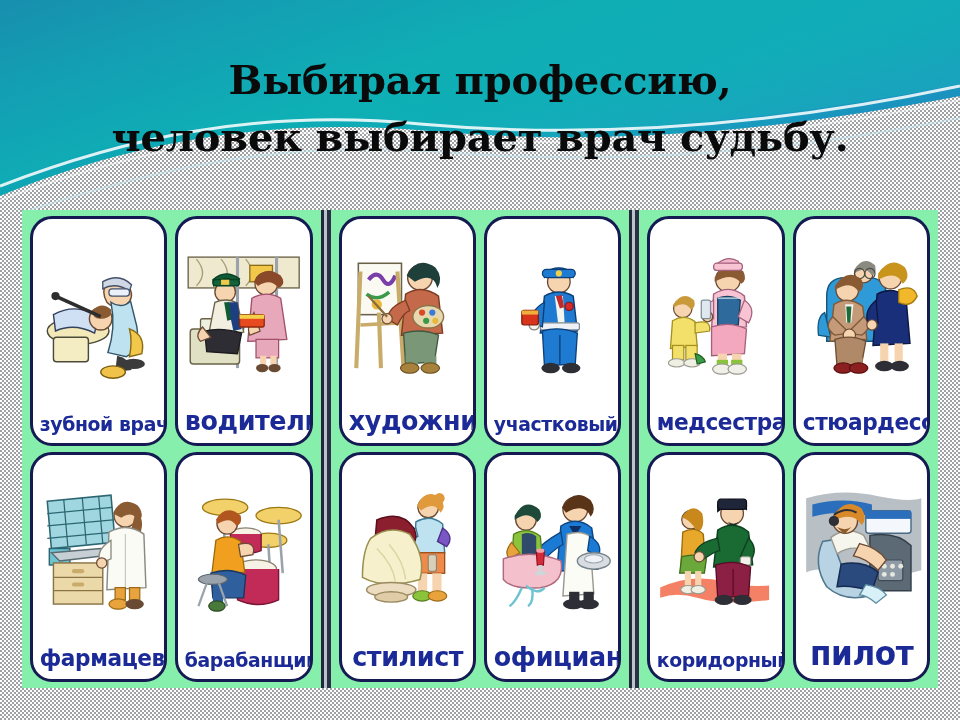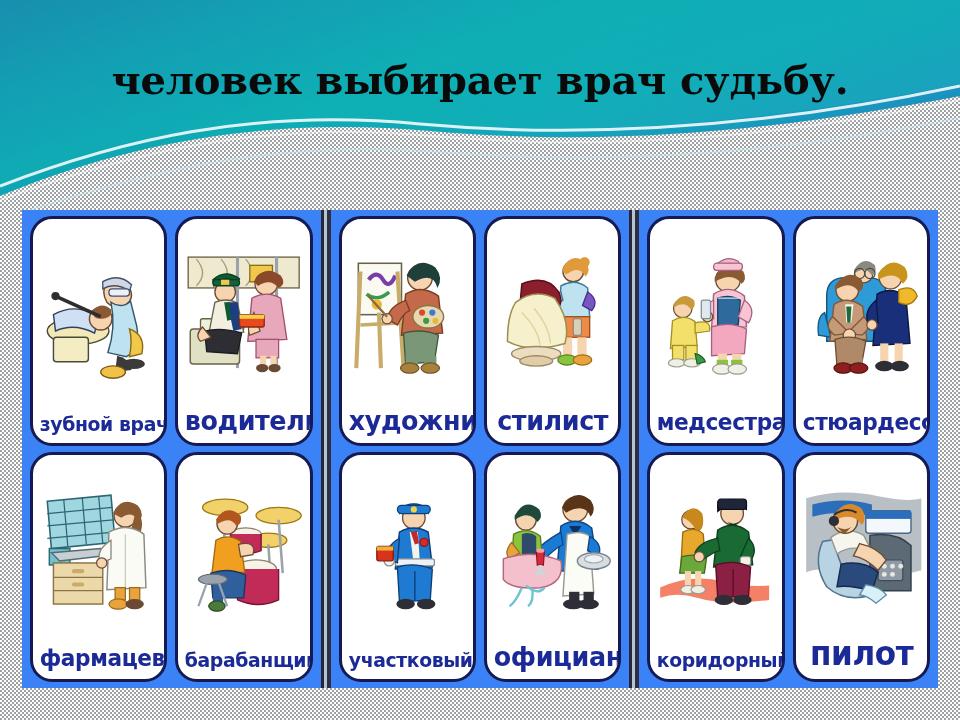--- a/index.html
+++ b/index.html
@@ -38,21 +38,21 @@
     width:960px; height:210px;
     z-index:2;
   }
   .wave-wrap svg { display:block; width:960px; height:210px; }
 
   
   .panel {
     position:absolute;
     left:22px; top:210px;
     width:916px; height:478px;
-    background:#3b82f6;
+    background:#86efac;
     z-index:3;
     display:flex;
     align-items:stretch;
   }
 
   .group {
     position:relative;
     display:grid;
     grid-template-columns:1fr 1fr;
     grid-template-rows:1fr 1fr;
@@ -160,20 +160,21 @@
 
       <path d="M0,0 L960,0 L960,84 C800,116 600,142 400,124 C230,109 100,142 0,186 Z" fill="url(#gTeal2)" opacity=".55"></path>
 
       <path d="M0,186 C120,140 250,108 420,124 C620,142 810,118 960,86" fill="none" stroke="#ffffff" stroke-opacity=".85" stroke-width="3"></path>
       <path d="M0,200 C130,152 265,120 432,136 C630,154 818,130 960,100" fill="none" stroke="#ffffff" stroke-opacity=".45" stroke-width="2"></path>
       <path d="M30,210 C160,168 280,140 440,152 C640,168 820,146 960,118" fill="none" stroke="#bfe6ef" stroke-opacity=".55" stroke-width="2"></path>
     </svg>
   </div>
 
   <div class="title">
+    <span class="l1">Выбирая профессию,</span>
     <span class="l2">человек выбирает врач судьбу.</span>
   </div>
 
   <div class="panel">
 
     <div class="group">
 
       <div class="card">
         <div class="card-art">
           <svg viewBox="0 0 120 120" aria-hidden="true">
@@ -322,20 +323,45 @@
             <ellipse cx="62" cy="112" rx="9" ry="5" fill="#a8813c" stroke="#6d5220" stroke-width="1.2"></ellipse>
             <ellipse cx="82" cy="112" rx="9" ry="5" fill="#a8813c" stroke="#6d5220" stroke-width="1.2"></ellipse>
           </svg>
         </div>
         <div class="card-label lbl-lg">художник</div>
       </div>
 
       <div class="card">
         <div class="card-art">
           <svg viewBox="0 0 120 120" aria-hidden="true">
+            <circle cx="66" cy="24" r="11" fill="#f6d4b0" stroke="#6b4a33" stroke-width="1.3"></circle>
+            <path d="M52 20 q14 -10 28 0 l1 -4 q-15 -11 -30 0 Z" fill="#1668bc" stroke="#0c3f77" stroke-width="1.2"></path>
+            <rect x="50" y="12" width="32" height="8" rx="4" fill="#1f7ad2" stroke="#0c3f77" stroke-width="1.2"></rect>
+            <circle cx="66" cy="16" r="3" fill="#f2d04a"></circle>
+            <path d="M52 38 q14 -8 28 0 l4 34 l-36 2 Z" fill="#1f7ad2" stroke="#0c3f77" stroke-width="1.4"></path>
+            <path d="M62 38 l4 32 l6 0 l-2 -32 Z" fill="#f4f4ee"></path>
+            <path d="M63 38 l4 12 l4 -1 l-2 -12 Z" fill="#c02a2a"></path>
+            <circle cx="76" cy="48" r="4" fill="#d42a2a" stroke="#8a1414" stroke-width="1.1"></circle>
+            <rect x="48" y="64" width="38" height="7" rx="2" fill="#eef2f6" stroke="#7e8a94" stroke-width="1.2"></rect>
+            <path d="M52 44 q-14 8 -12 20 l10 4 Z" fill="#1f7ad2" stroke="#0c3f77" stroke-width="1.3"></path>
+            <circle cx="42" cy="66" r="5" fill="#f4f4ee" stroke="#8a8a80" stroke-width="1.2"></circle>
+            <rect x="30" y="52" width="16" height="14" rx="2" fill="#d8341c" stroke="#8a1a0a" stroke-width="1.3"></rect>
+            <rect x="30" y="52" width="16" height="4" fill="#f0b03c"></rect>
+            <path d="M50 72 q16 -5 34 2 l-2 30 l-30 2 Z" fill="#1f7ad2" stroke="#0c3f77" stroke-width="1.3"></path>
+            <line x1="67" y1="76" x2="67" y2="104" stroke="#0c3f77" stroke-width="1.3"></line>
+            <ellipse cx="58" cy="108" rx="9" ry="5" fill="#2e2e36"></ellipse>
+            <ellipse cx="78" cy="108" rx="9" ry="5" fill="#2e2e36"></ellipse>
+          </svg>
+        </div>
+        <div class="card-label lbl-sm">участковый</div>
+      </div>
+
+      <div class="card">
+        <div class="card-art">
+          <svg viewBox="0 0 120 120" aria-hidden="true">
             <circle cx="80" cy="18" r="10" fill="#f6d4b0" stroke="#6b4a33" stroke-width="1.3"></circle>
             <path d="M69 16 q9 -18 23 -7 q6 8 0 14 q-6 -12 -19 -2 Z" fill="#e09a3c"></path>
             <circle cx="91" cy="9" r="5" fill="#e09a3c"></circle>
             <path d="M68 32 q14 -8 26 2 l2 28 l-30 2 Z" fill="#bfe2f0" stroke="#3c7a96" stroke-width="1.4"></path>
             <path d="M68 38 q-16 6 -18 16 l10 5 q5 -12 10 -13 Z" fill="#bfe2f0" stroke="#3c7a96" stroke-width="1.3"></path>
             <path d="M94 38 q12 8 4 18 l-9 -5 Z" fill="#7a56c4" stroke="#4a2e86" stroke-width="1.3"></path>
             <circle cx="50" cy="56" r="5" fill="#f6d4b0" stroke="#6b4a33" stroke-width="1.2"></circle>
             <rect x="66" y="62" width="30" height="20" fill="#f08a4a" stroke="#9c4e18" stroke-width="1.3"></rect>
             <rect x="80" y="64" width="8" height="16" rx="2" fill="#d8d0b8" stroke="#8a8270" stroke-width="1.1"></rect>
             <rect x="70" y="82" width="9" height="20" fill="#f6d4b0"></rect>
@@ -343,45 +369,20 @@
             <ellipse cx="74" cy="104" rx="9" ry="5" fill="#8ac43c" stroke="#557d1c" stroke-width="1.2"></ellipse>
             <ellipse cx="89" cy="104" rx="9" ry="5" fill="#e8a33c" stroke="#9c6a17" stroke-width="1.2"></ellipse>
             <path d="M30 30 q24 -10 36 8 q6 14 -6 18 q-18 -16 -32 -4 Z" fill="#8c1f2e" stroke="#5a0d1a" stroke-width="1.4"></path>
             <path d="M24 48 q18 -14 38 -4 q16 22 10 44 q-34 10 -56 -2 q0 -26 8 -38 Z" fill="#f6f0cc" stroke="#9a9050" stroke-width="1.5"></path>
             <path d="M30 58 q16 16 18 32 M42 54 q14 16 16 34" fill="none" stroke="#ddd4a0" stroke-width="1.4"></path>
             <ellipse cx="44" cy="98" rx="24" ry="7" fill="#ecdcc0" stroke="#9a8a60" stroke-width="1.4"></ellipse>
             <ellipse cx="44" cy="105" rx="16" ry="5" fill="#e0cda8" stroke="#9a8a60" stroke-width="1.3"></ellipse>
           </svg>
         </div>
         <div class="card-label lbl-lg">стилист</div>
-      </div>
-
-      <div class="card">
-        <div class="card-art">
-          <svg viewBox="0 0 120 120" aria-hidden="true">
-            <circle cx="66" cy="24" r="11" fill="#f6d4b0" stroke="#6b4a33" stroke-width="1.3"></circle>
-            <path d="M52 20 q14 -10 28 0 l1 -4 q-15 -11 -30 0 Z" fill="#1668bc" stroke="#0c3f77" stroke-width="1.2"></path>
-            <rect x="50" y="12" width="32" height="8" rx="4" fill="#1f7ad2" stroke="#0c3f77" stroke-width="1.2"></rect>
-            <circle cx="66" cy="16" r="3" fill="#f2d04a"></circle>
-            <path d="M52 38 q14 -8 28 0 l4 34 l-36 2 Z" fill="#1f7ad2" stroke="#0c3f77" stroke-width="1.4"></path>
-            <path d="M62 38 l4 32 l6 0 l-2 -32 Z" fill="#f4f4ee"></path>
-            <path d="M63 38 l4 12 l4 -1 l-2 -12 Z" fill="#c02a2a"></path>
-            <circle cx="76" cy="48" r="4" fill="#d42a2a" stroke="#8a1414" stroke-width="1.1"></circle>
-            <rect x="48" y="64" width="38" height="7" rx="2" fill="#eef2f6" stroke="#7e8a94" stroke-width="1.2"></rect>
-            <path d="M52 44 q-14 8 -12 20 l10 4 Z" fill="#1f7ad2" stroke="#0c3f77" stroke-width="1.3"></path>
-            <circle cx="42" cy="66" r="5" fill="#f4f4ee" stroke="#8a8a80" stroke-width="1.2"></circle>
-            <rect x="30" y="52" width="16" height="14" rx="2" fill="#d8341c" stroke="#8a1a0a" stroke-width="1.3"></rect>
-            <rect x="30" y="52" width="16" height="4" fill="#f0b03c"></rect>
-            <path d="M50 72 q16 -5 34 2 l-2 30 l-30 2 Z" fill="#1f7ad2" stroke="#0c3f77" stroke-width="1.3"></path>
-            <line x1="67" y1="76" x2="67" y2="104" stroke="#0c3f77" stroke-width="1.3"></line>
-            <ellipse cx="58" cy="108" rx="9" ry="5" fill="#2e2e36"></ellipse>
-            <ellipse cx="78" cy="108" rx="9" ry="5" fill="#2e2e36"></ellipse>
-          </svg>
-        </div>
-        <div class="card-label lbl-sm">участковый</div>
       </div>
 
       <div class="card">
         <div class="card-art">
           <svg viewBox="0 0 120 120" aria-hidden="true">
             <circle cx="82" cy="20" r="12" fill="#f6d4b0" stroke="#6b4a33" stroke-width="1.3"></circle>
             <path d="M69 18 q12 -20 28 -7 q6 9 0 16 q-6 -14 -24 -4 Z" fill="#5a3418"></path>
             <path d="M68 36 q16 -10 30 2 l6 40 l-40 2 Z" fill="#1a7ad4" stroke="#0c4480" stroke-width="1.4"></path>
             <path d="M76 36 l12 0 l-6 10 Z" fill="#0c2f66"></path>
             <path d="M74 44 q14 -4 22 2 l4 56 l-30 2 Z" fill="#fcfcf6" stroke="#9a9a90" stroke-width="1.4"></path>

